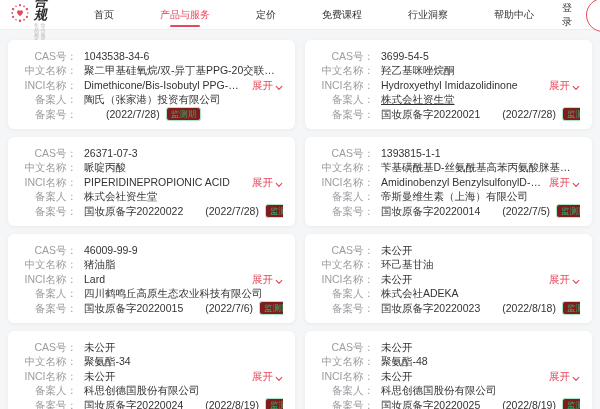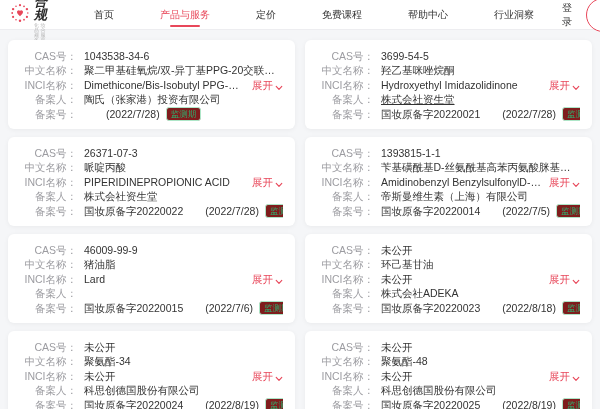--- a/index.html
+++ b/index.html
@@ -100,22 +100,22 @@
       <span class="logo-name">妆合规</span>
       <span class="logo-tag">化妆品合规服务平台</span>
     </span>
   </div>
 
   <div class="nav" id="main-nav">
       <span class="nav-item">首页</span>
       <span class="nav-item active">产品与服务</span>
       <span class="nav-item">定价</span>
       <span class="nav-item">免费课程</span>
+      <span class="nav-item">行业洞察</span>
       <span class="nav-item">帮助中心</span>
-      <span class="nav-item">行业洞察</span>
     </div>
 
   <div class="auth">
     <span class="login-link">登录</span>
     <button class="register-btn">注册</button>
   </div>
 </div>
 
 <div class="grid" id="grid">
   <div class="card">
@@ -263,20 +263,21 @@
       <span class="val inci">Lard</span>
       <span class="expand">
         <span>展开</span>
         <svg class="chev" viewBox="0 0 10 10">
           <path d="M1.5 3 L5 6.8 L8.5 3" fill="none" stroke="#e8475a" stroke-width="1.4" stroke-linecap="round" stroke-linejoin="round"></path>
         </svg>
       </span>
     </div>
     <div class="row">
       <span class="lbl">备案人：</span>
+      <span class="val">四川鹤鸣丘高原生态农业科技有限公司</span>
     </div>
     <div class="row">
       <span class="lbl">备案号：</span>
       <span class="reg-wrap">
         <span class="reg-no">国妆原备字20220015</span>
         <span class="reg-date">(2022/7/6)</span>
         <span class="badge">监测期</span>
       </span>
     </div>
   </div>

